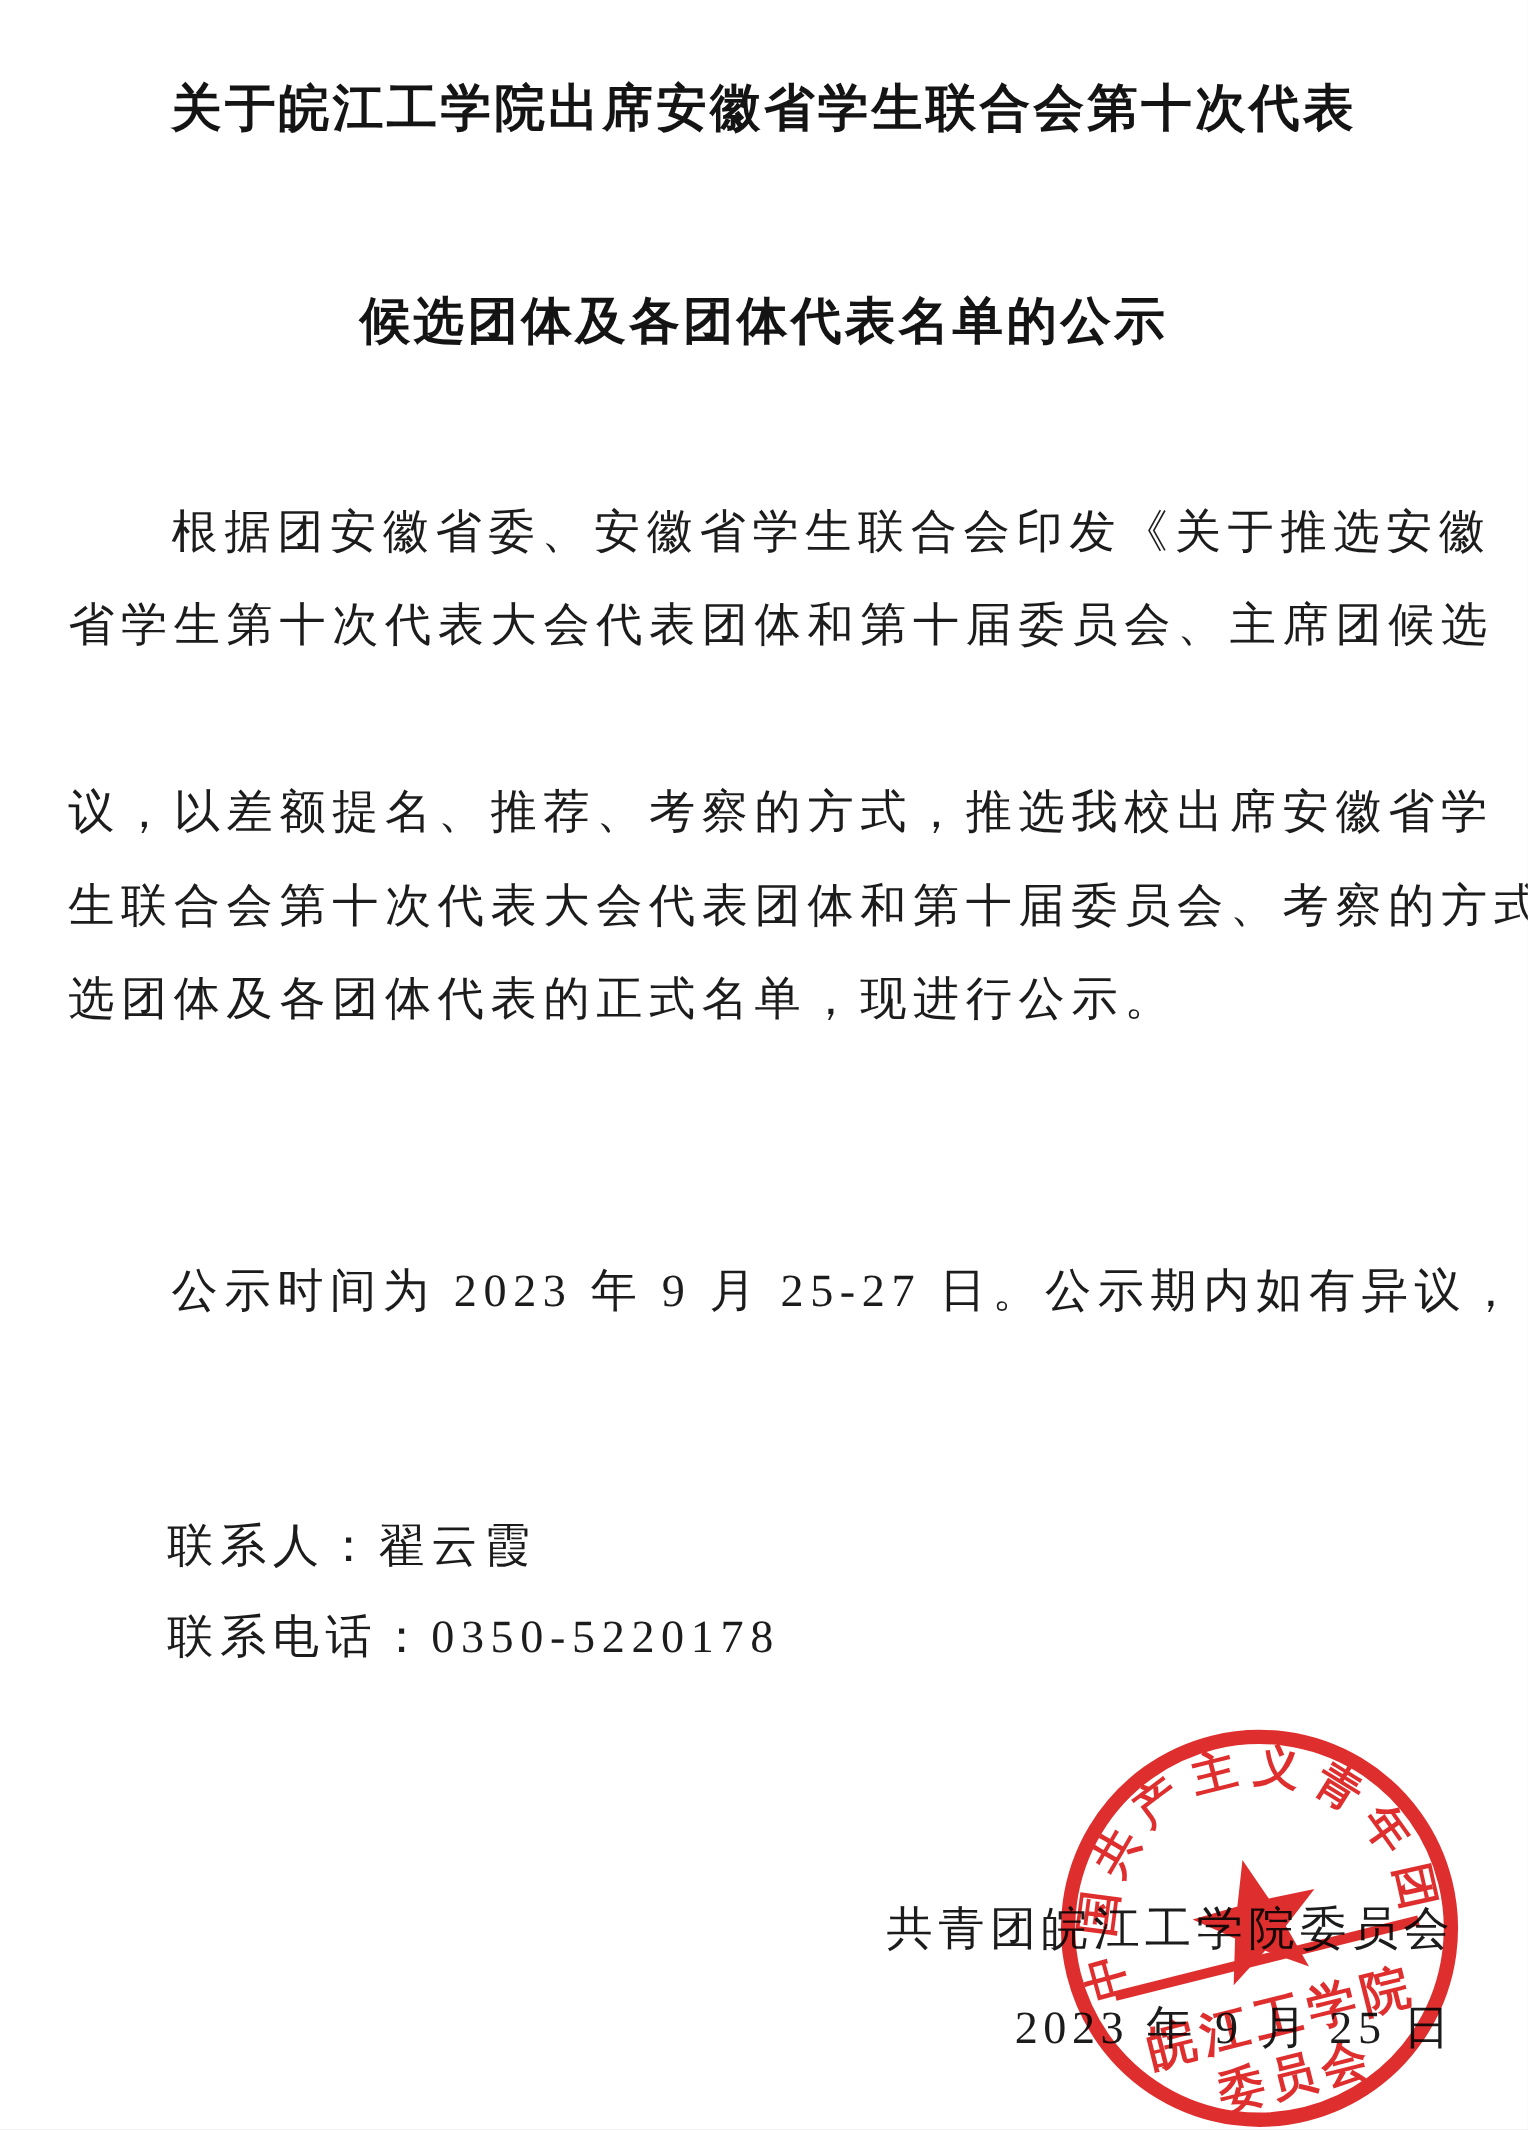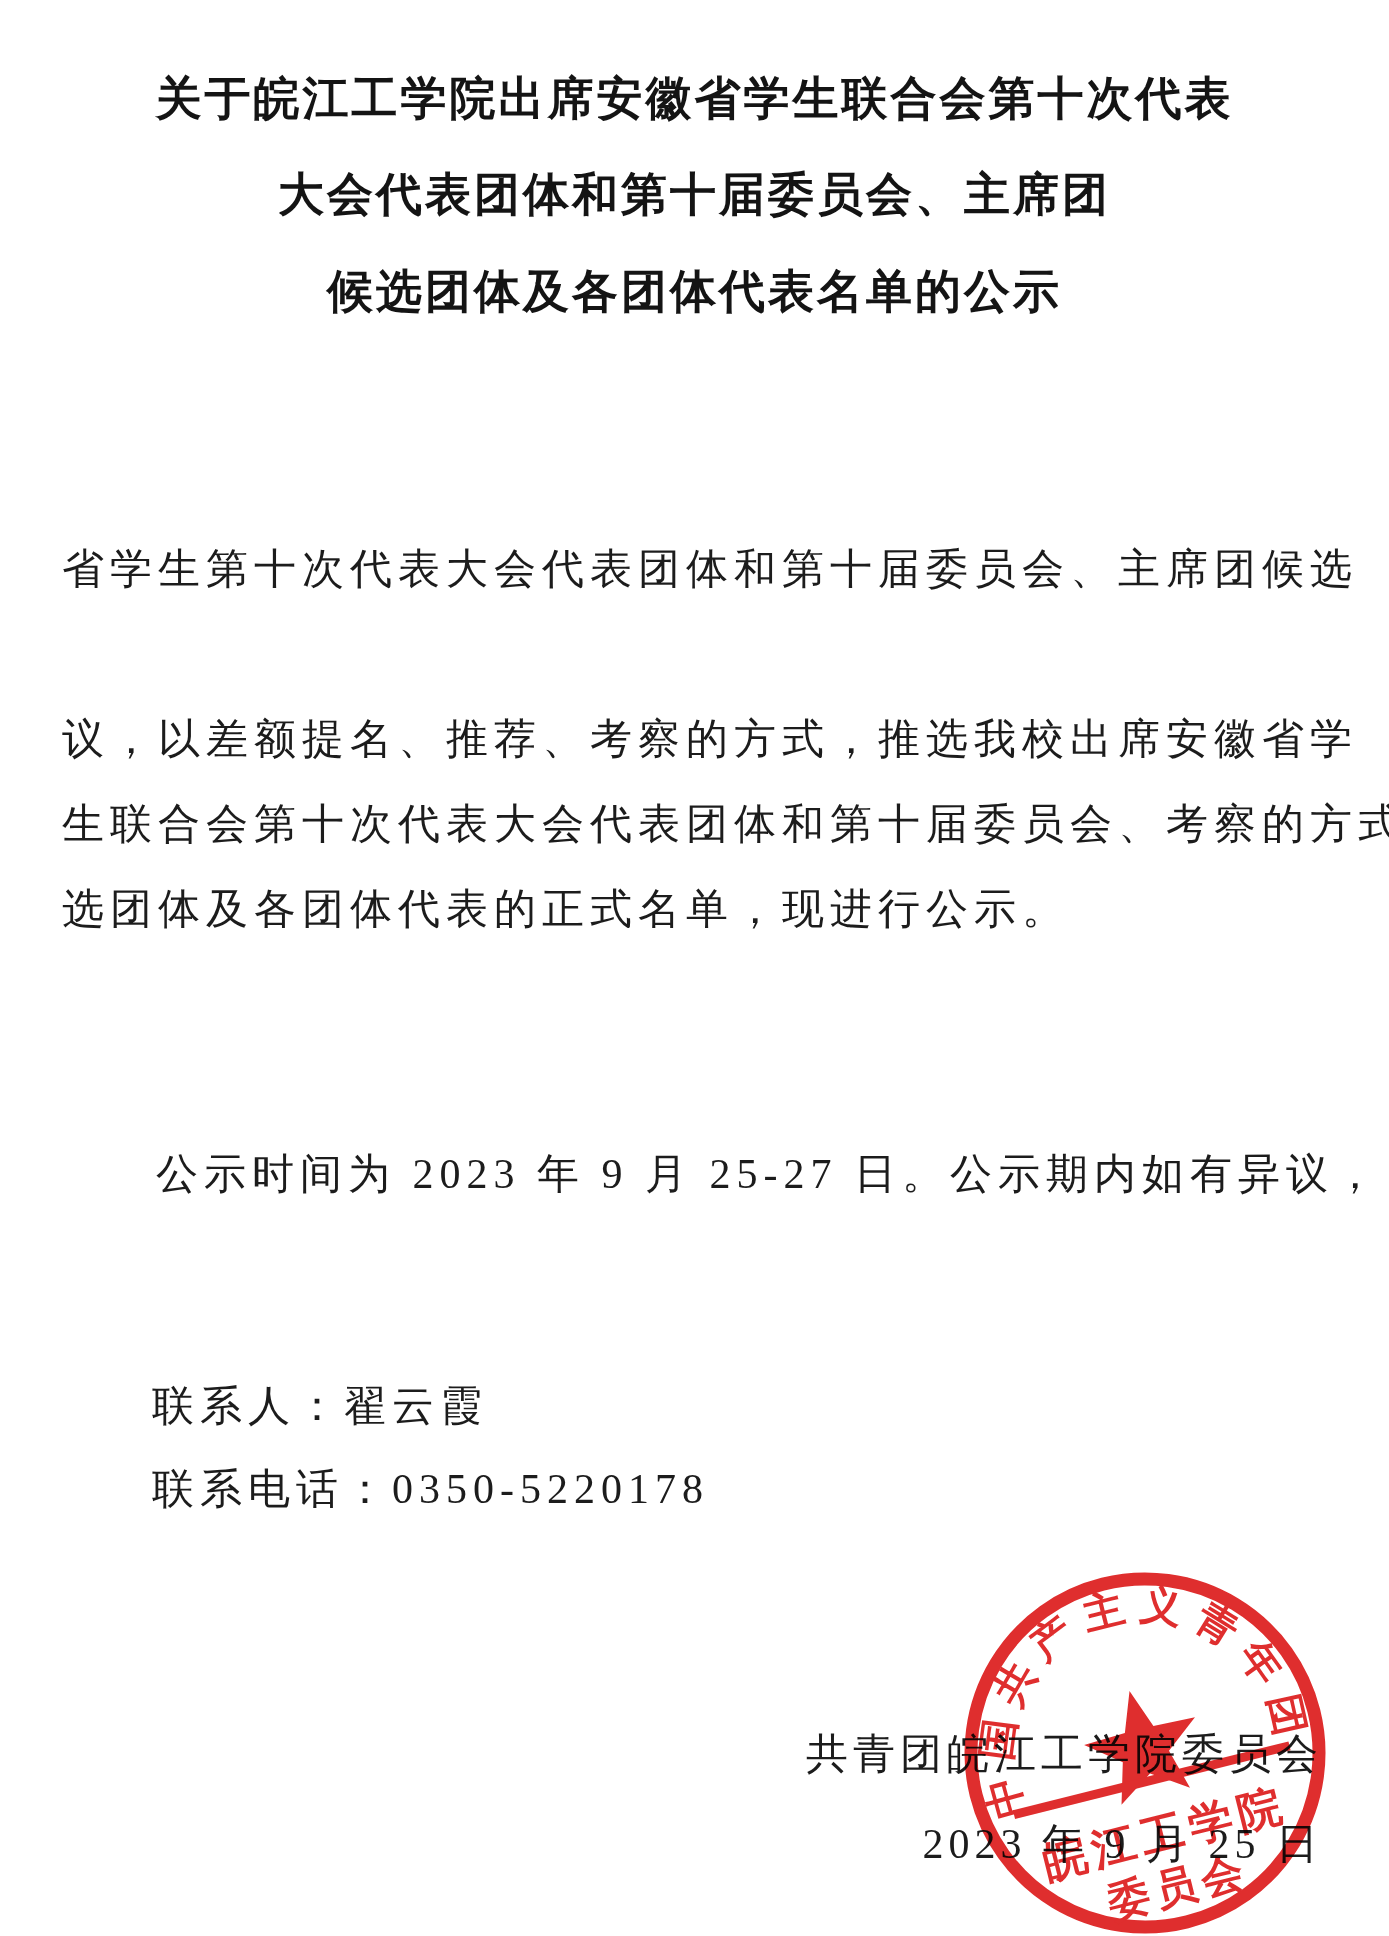--- a/index.html
+++ b/index.html
@@ -50,23 +50,23 @@
     font-family:"Liberation Sans","DejaVu Sans",sans-serif;
     font-weight:700;
   }
 </style>
 </head>
 <body>
 
 <div class="page">
 
   <div class="line title-line" style="top:75px">关于皖江工学院出席安徽省学生联合会第十次代表</div>
-  <div class="line title-line" style="top:171px">大会代表团体和第十届委员会、主席团</div>
   <div class="line title-line" style="top:268px">候选团体及各团体代表名单的公示</div>
 
+  <div class="line body-line just indent" style="top:463px">根据团安徽省委、安徽省学生联合会印发《关于推选安徽</div>
   <div class="line body-line just" style="top:548px">省学生第十次代表大会代表团体和第十届委员会、主席团候选</div>
   <div class="line body-line just" style="top:718px">议，以差额提名、推荐、考察的方式，推选我校出席安徽省学</div>
   <div class="line body-line just" style="top:803px">生联合会第十次代表大会代表团体和第十届委员会、考察的方式</div>
   <div class="line body-line" style="top:888px">选团体及各团体代表的正式名单，现进行公示。</div>
 
   <div class="line body-line just indent" style="top:1153px">公示时间为 2023 年 9 月 25-27 日。公示期内如有异议，</div>
 
   <div class="line body-line" style="top:1385px;left:152px;width:auto">
     <span>联系人：</span><span>翟云霞</span>
   </div>

